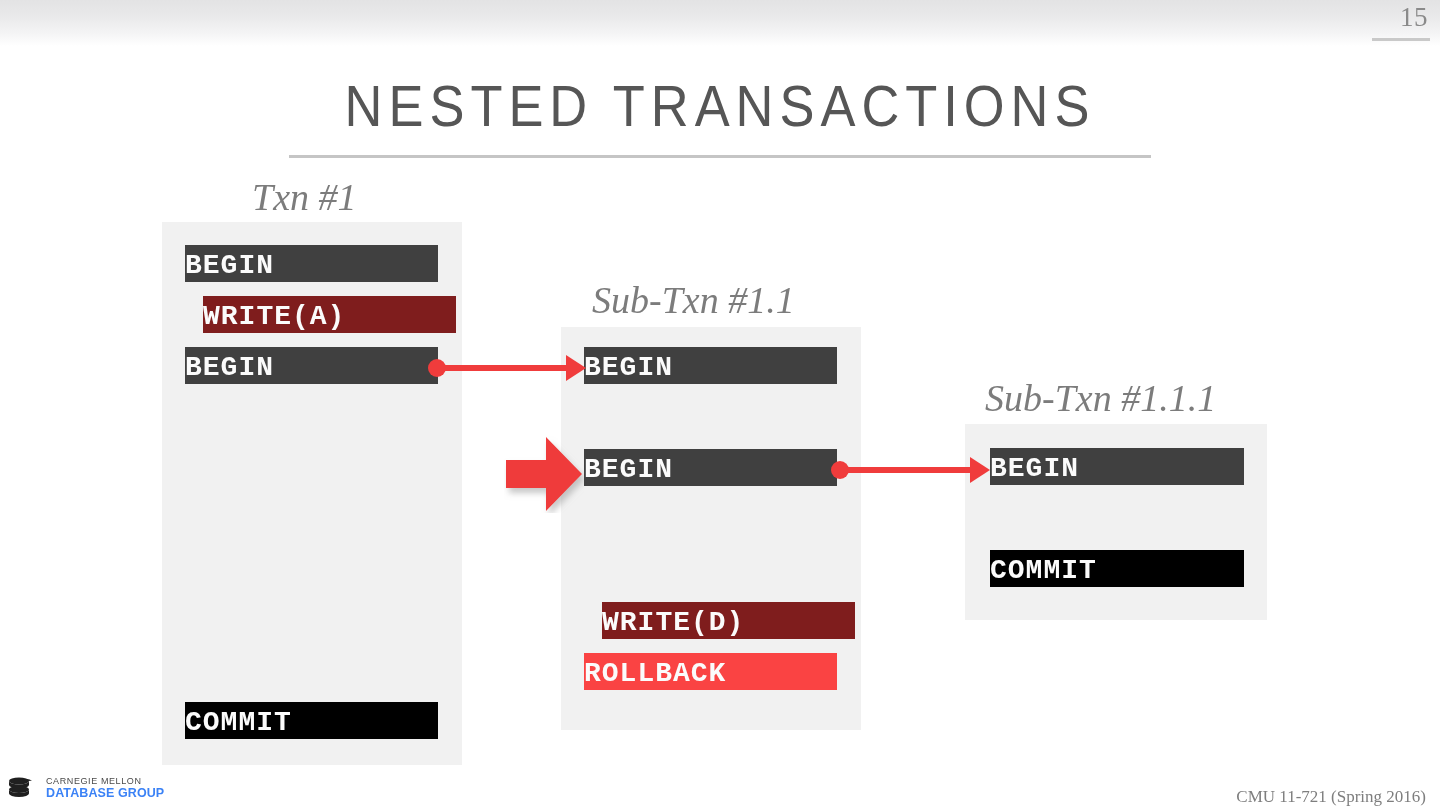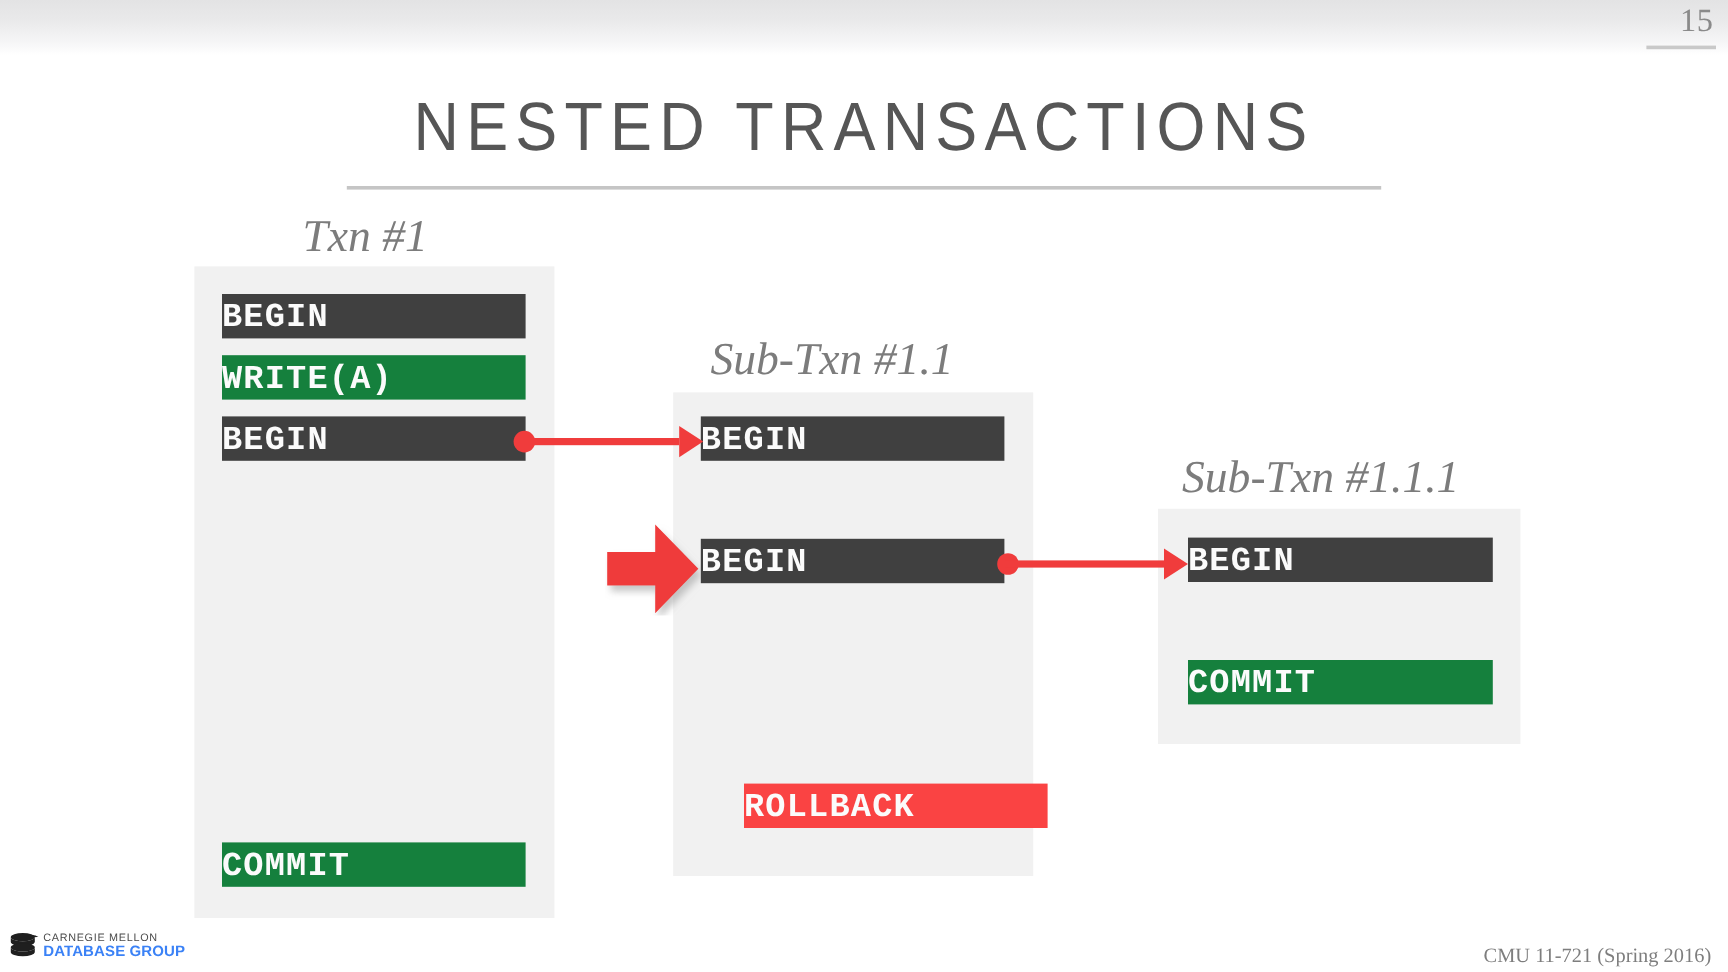--- a/index.html
+++ b/index.html
@@ -88,22 +88,22 @@
     height: 37px;
     line-height: 42px;
     font-family: Liberation Mono, monospace;
     font-weight: bold;
     font-size: 28px;
     color: #fbfbfb;
     letter-spacing: 1px;
     box-sizing: border-box;
   }
   .op-begin  { background: #404040; }
-  .op-write  { background: #15803d; }
-  .op-commit { background: #15803d; }
+  .op-write  { background: #7f1d1d; margin-left: 18px; }
+  .op-commit { background: #000000; }
   .op-rollback { background: #fa4343; }
 
   
   .thin-arrow {
     position: absolute;
     height: 6px;
   }
   .thin-arrow .line {
     position: absolute;
     left: 0;
@@ -139,21 +139,21 @@
   }
   .block-arrow svg { display: block; }
 
   
   .footer-logo {
     position: absolute;
     left: 8px;
     top: 777px;
     display: flex;
     align-items: center;
-    gap: 2px;
+    gap: 12px;
   }
   .logo-mark { display: block; }
   .logo-text { line-height: 1; }
   .logo-line1 {
     font-family: "Liberation Sans", sans-serif;
     font-size: 9px;
     letter-spacing: 0.6px;
     color: #4a4a4a;
     display: block;
   }
@@ -191,21 +191,22 @@
   <div class="op op-begin" style="left:23px; top:23px;  width:253px;">BEGIN</div>
   <div class="op op-write" style="left:23px; top:74px;  width:253px;">WRITE(A)</div>
   <div class="op op-begin" style="left:23px; top:125px; width:253px;">BEGIN</div>
   <div class="op op-commit" style="left:23px; top:480px; width:253px;">COMMIT</div>
 </div>
 
 <div class="panel-label" style="left:592px; top:281px;">Sub-Txn #1.1</div>
 <div class="panel" style="left:561px; top:327px; width:300px; height:403px;">
   <div class="op op-begin" style="left:23px; top:20px;  width:253px;">BEGIN</div>
   <div class="op op-begin" style="left:23px; top:122px; width:253px;">BEGIN</div>
-  <div class="op op-rollback" style="left:23px; top:326px; width:253px;margin-left:36px;">ROLLBACK</div>
+  <div class="op op-write" style="left:23px; top:275px; width:253px;">WRITE(D)</div>
+  <div class="op op-rollback" style="left:23px; top:326px; width:253px;">ROLLBACK</div>
 </div>
 
 <div class="panel-label" style="left:985px; top:379px;">Sub-Txn #1.1.1</div>
 <div class="panel" style="left:965px; top:424px; width:302px; height:196px;">
   <div class="op op-begin" style="left:25px; top:24px;  width:254px;">BEGIN</div>
   <div class="op op-commit" style="left:25px; top:126px; width:254px;">COMMIT</div>
 </div>
 
 <div class="thin-arrow" style="left:435px; top:365px; width:151px;">
   <div class="dot"></div>

